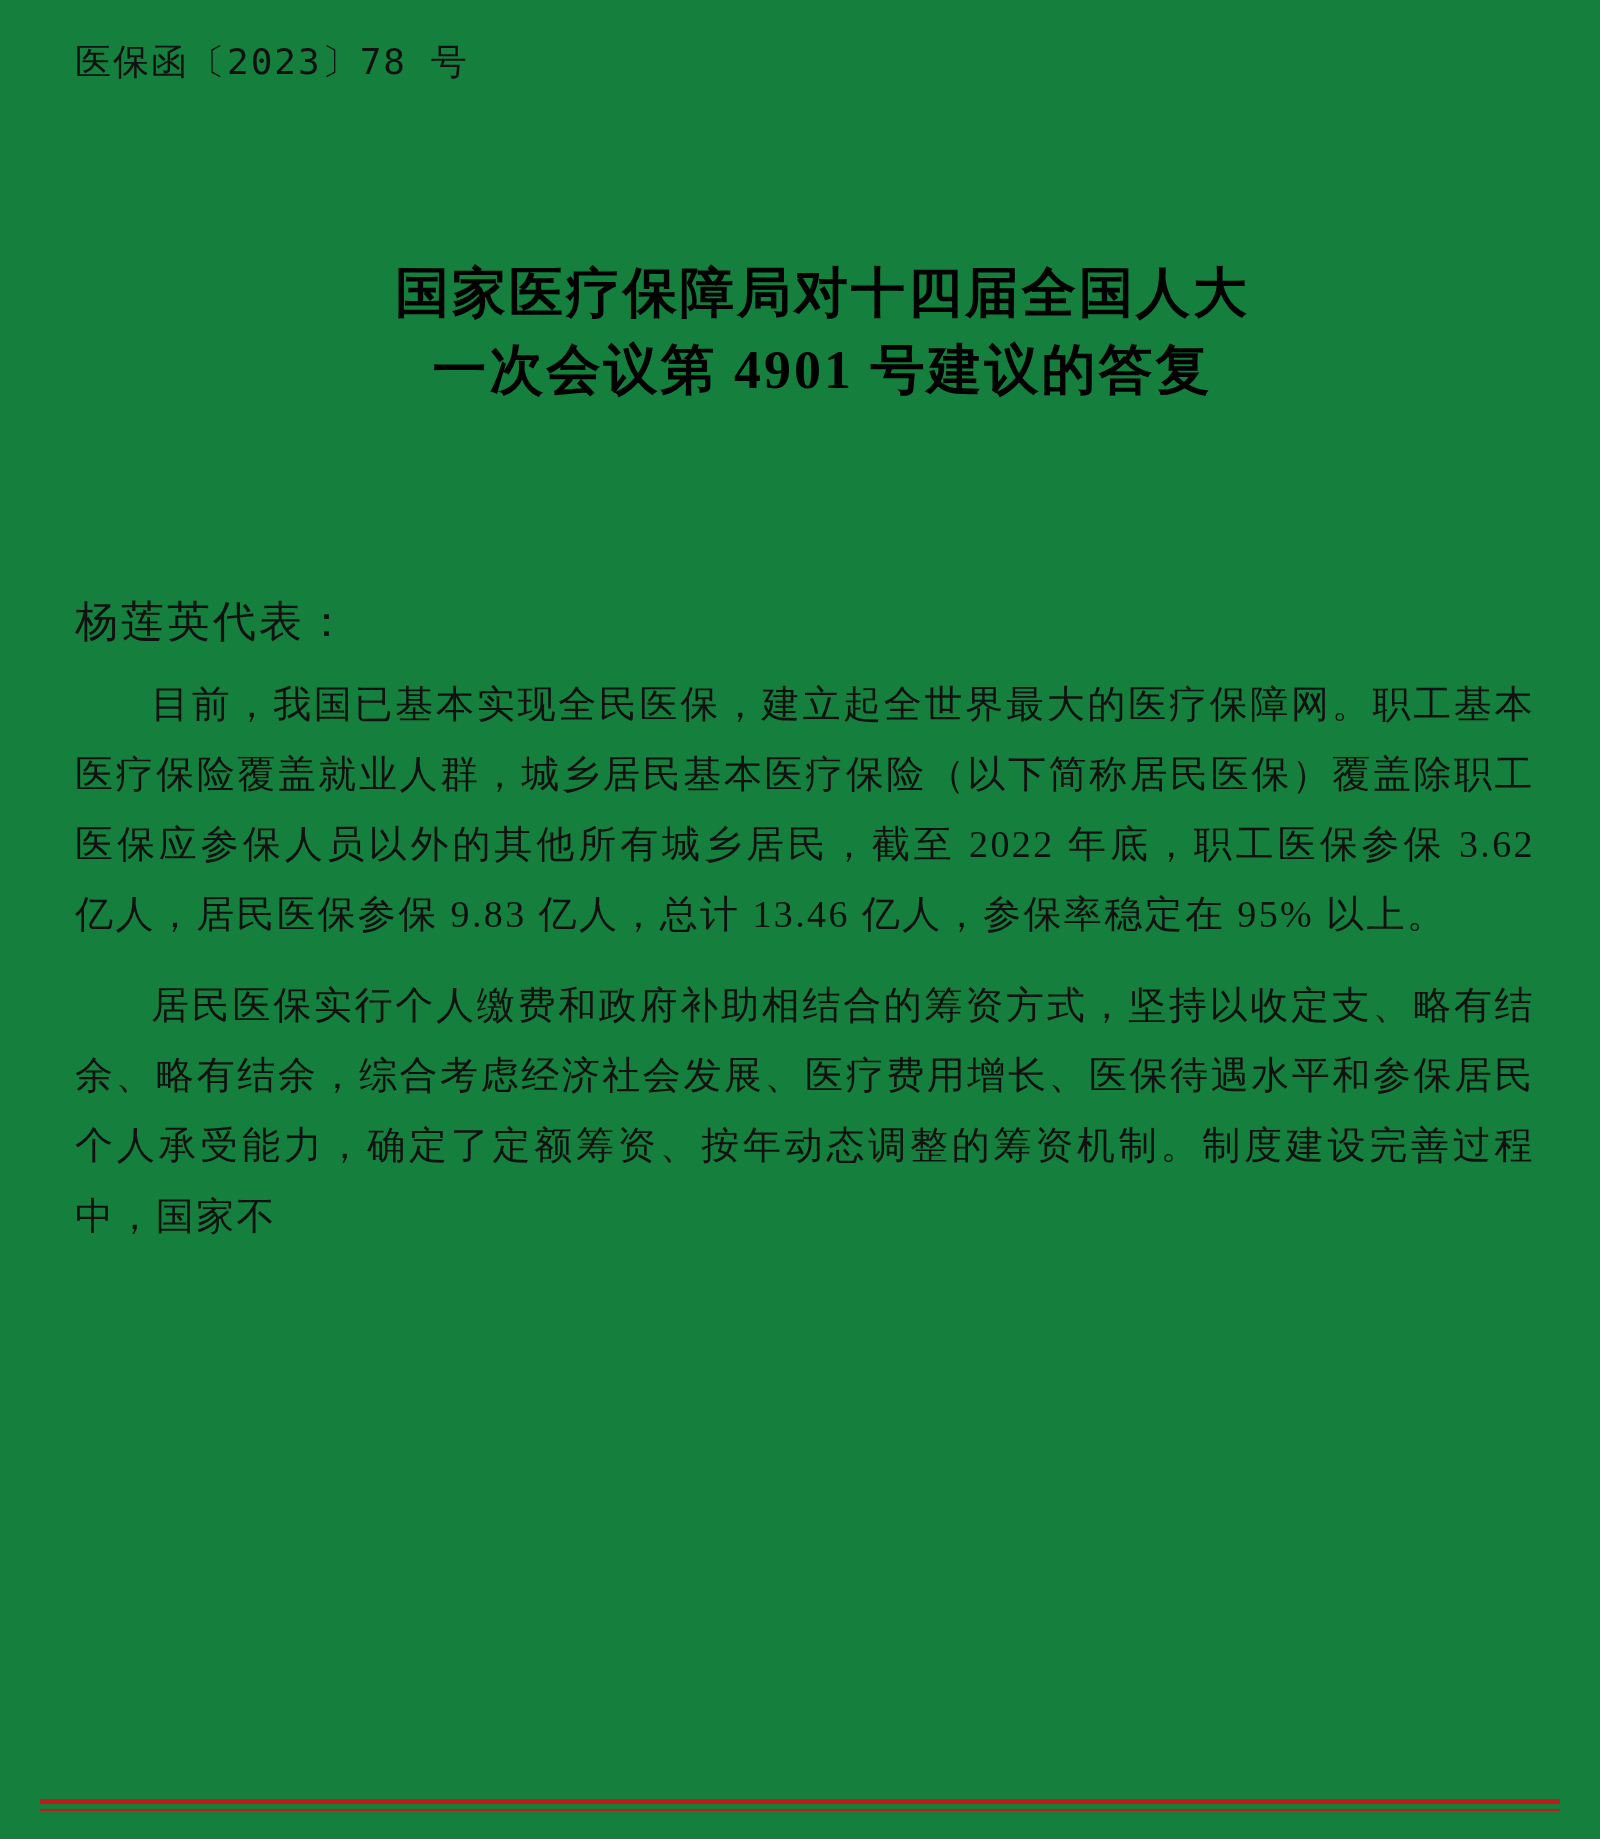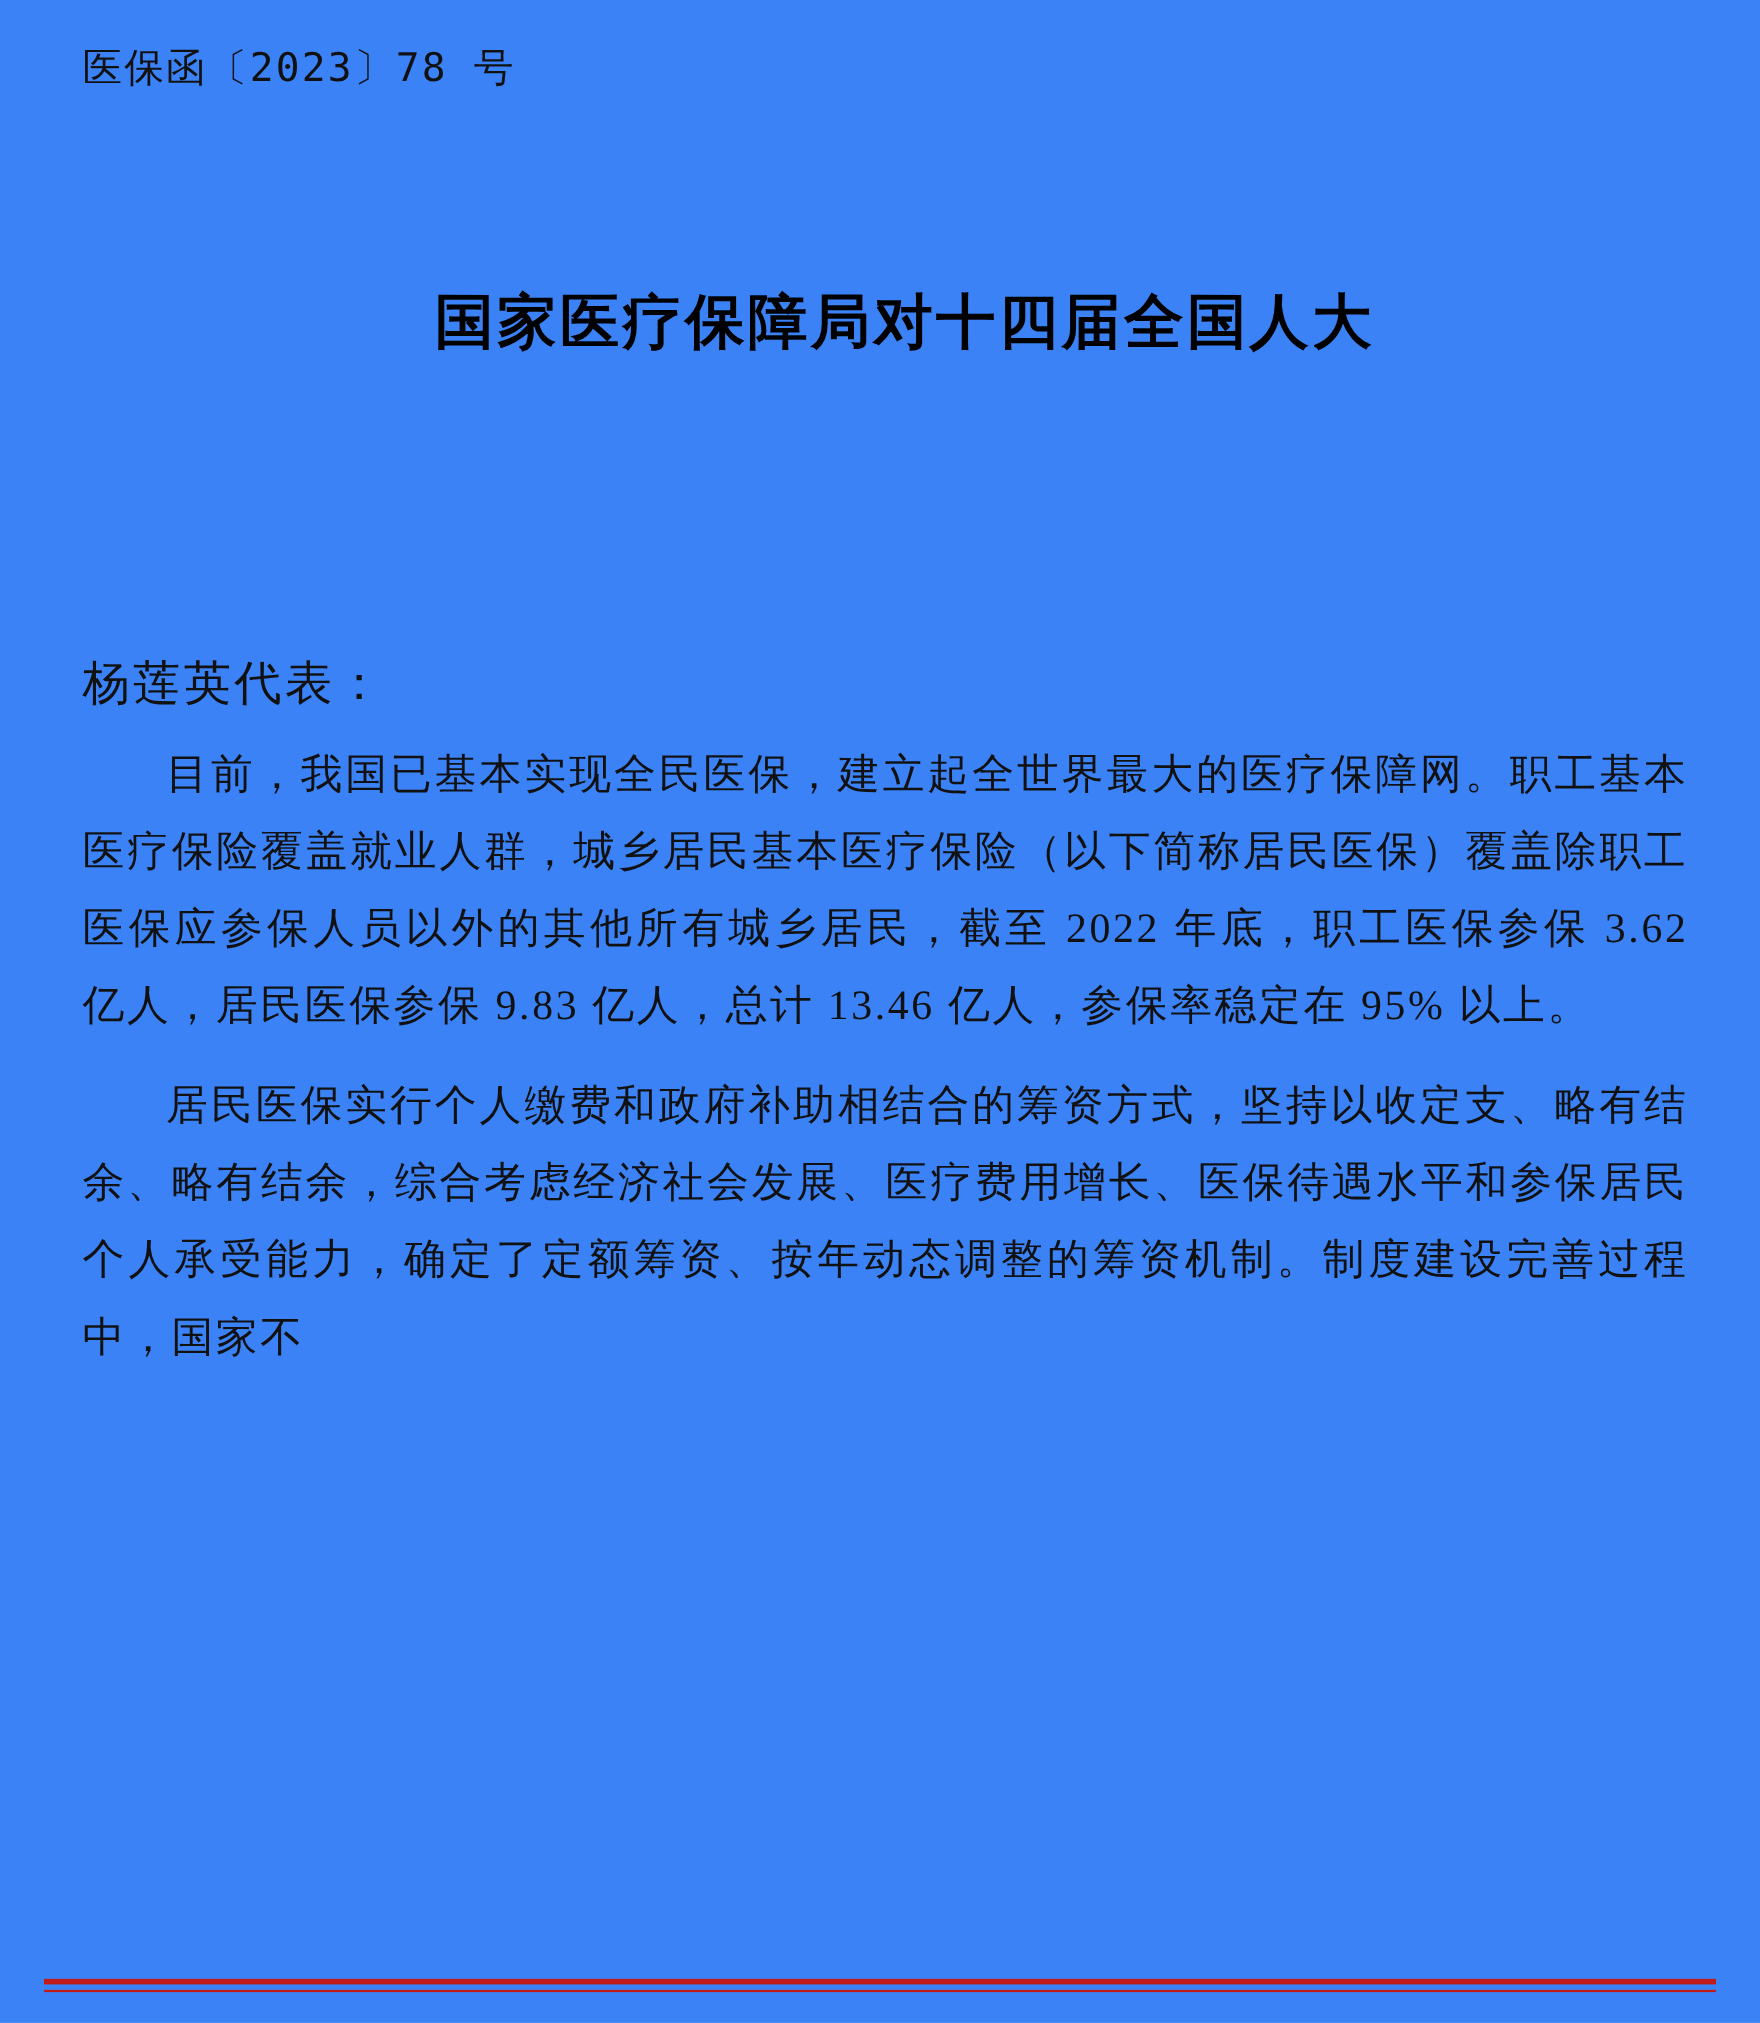--- a/index.html
+++ b/index.html
@@ -5,21 +5,21 @@
   html, body {
     margin: 0;
     padding: 0;
     background: #ffffff;
   }
   .page {
     position: relative;
     width: 1600px;
     height: 1839px;
     margin: 0 auto;
-    background: #3b82f6;
+    background: #15803d;
     box-sizing: border-box;
     overflow: hidden;
     font-family: "Liberation Serif", "DejaVu Serif", serif;
     color: #1a1a1a;
   }
 
   .doc-number {
     position: absolute;
     top: 38px;
     left: 75px;
@@ -102,20 +102,21 @@
 </style>
 </head>
 <body>
 
 <div class="page">
 
   <div class="doc-number">医保函〔2023〕78 号</div>
 
   <div class="title-block">
     <div class="title-line">国家医疗保障局对十四届全国人大</div>
+    <div class="title-line">一次会议第 4901 号建议的答复</div>
   </div>
 
   <div class="body-block">
     <div class="salutation">杨莲英代表：</div>
     <p class="para">目前，我国已基本实现全民医保，建立起全世界最大的医疗保障网。职工基本医疗保险覆盖就业人群，城乡居民基本医疗保险（以下简称居民医保）覆盖除职工医保应参保人员以外的其他所有城乡居民，截至 2022 年底，职工医保参保 3.62 亿人，居民医保参保 9.83 亿人，总计 13.46 亿人，参保率稳定在 95% 以上。</p>
     <p class="para">居民医保实行个人缴费和政府补助相结合的筹资方式，坚持以收定支、略有结余、略有结余，综合考虑经济社会发展、医疗费用增长、医保待遇水平和参保居民个人承受能力，确定了定额筹资、按年动态调整的筹资机制。制度建设完善过程中，国家不</p>
   </div>
 
   <div class="footer-rules">
     <div class="rule-thick"></div>

